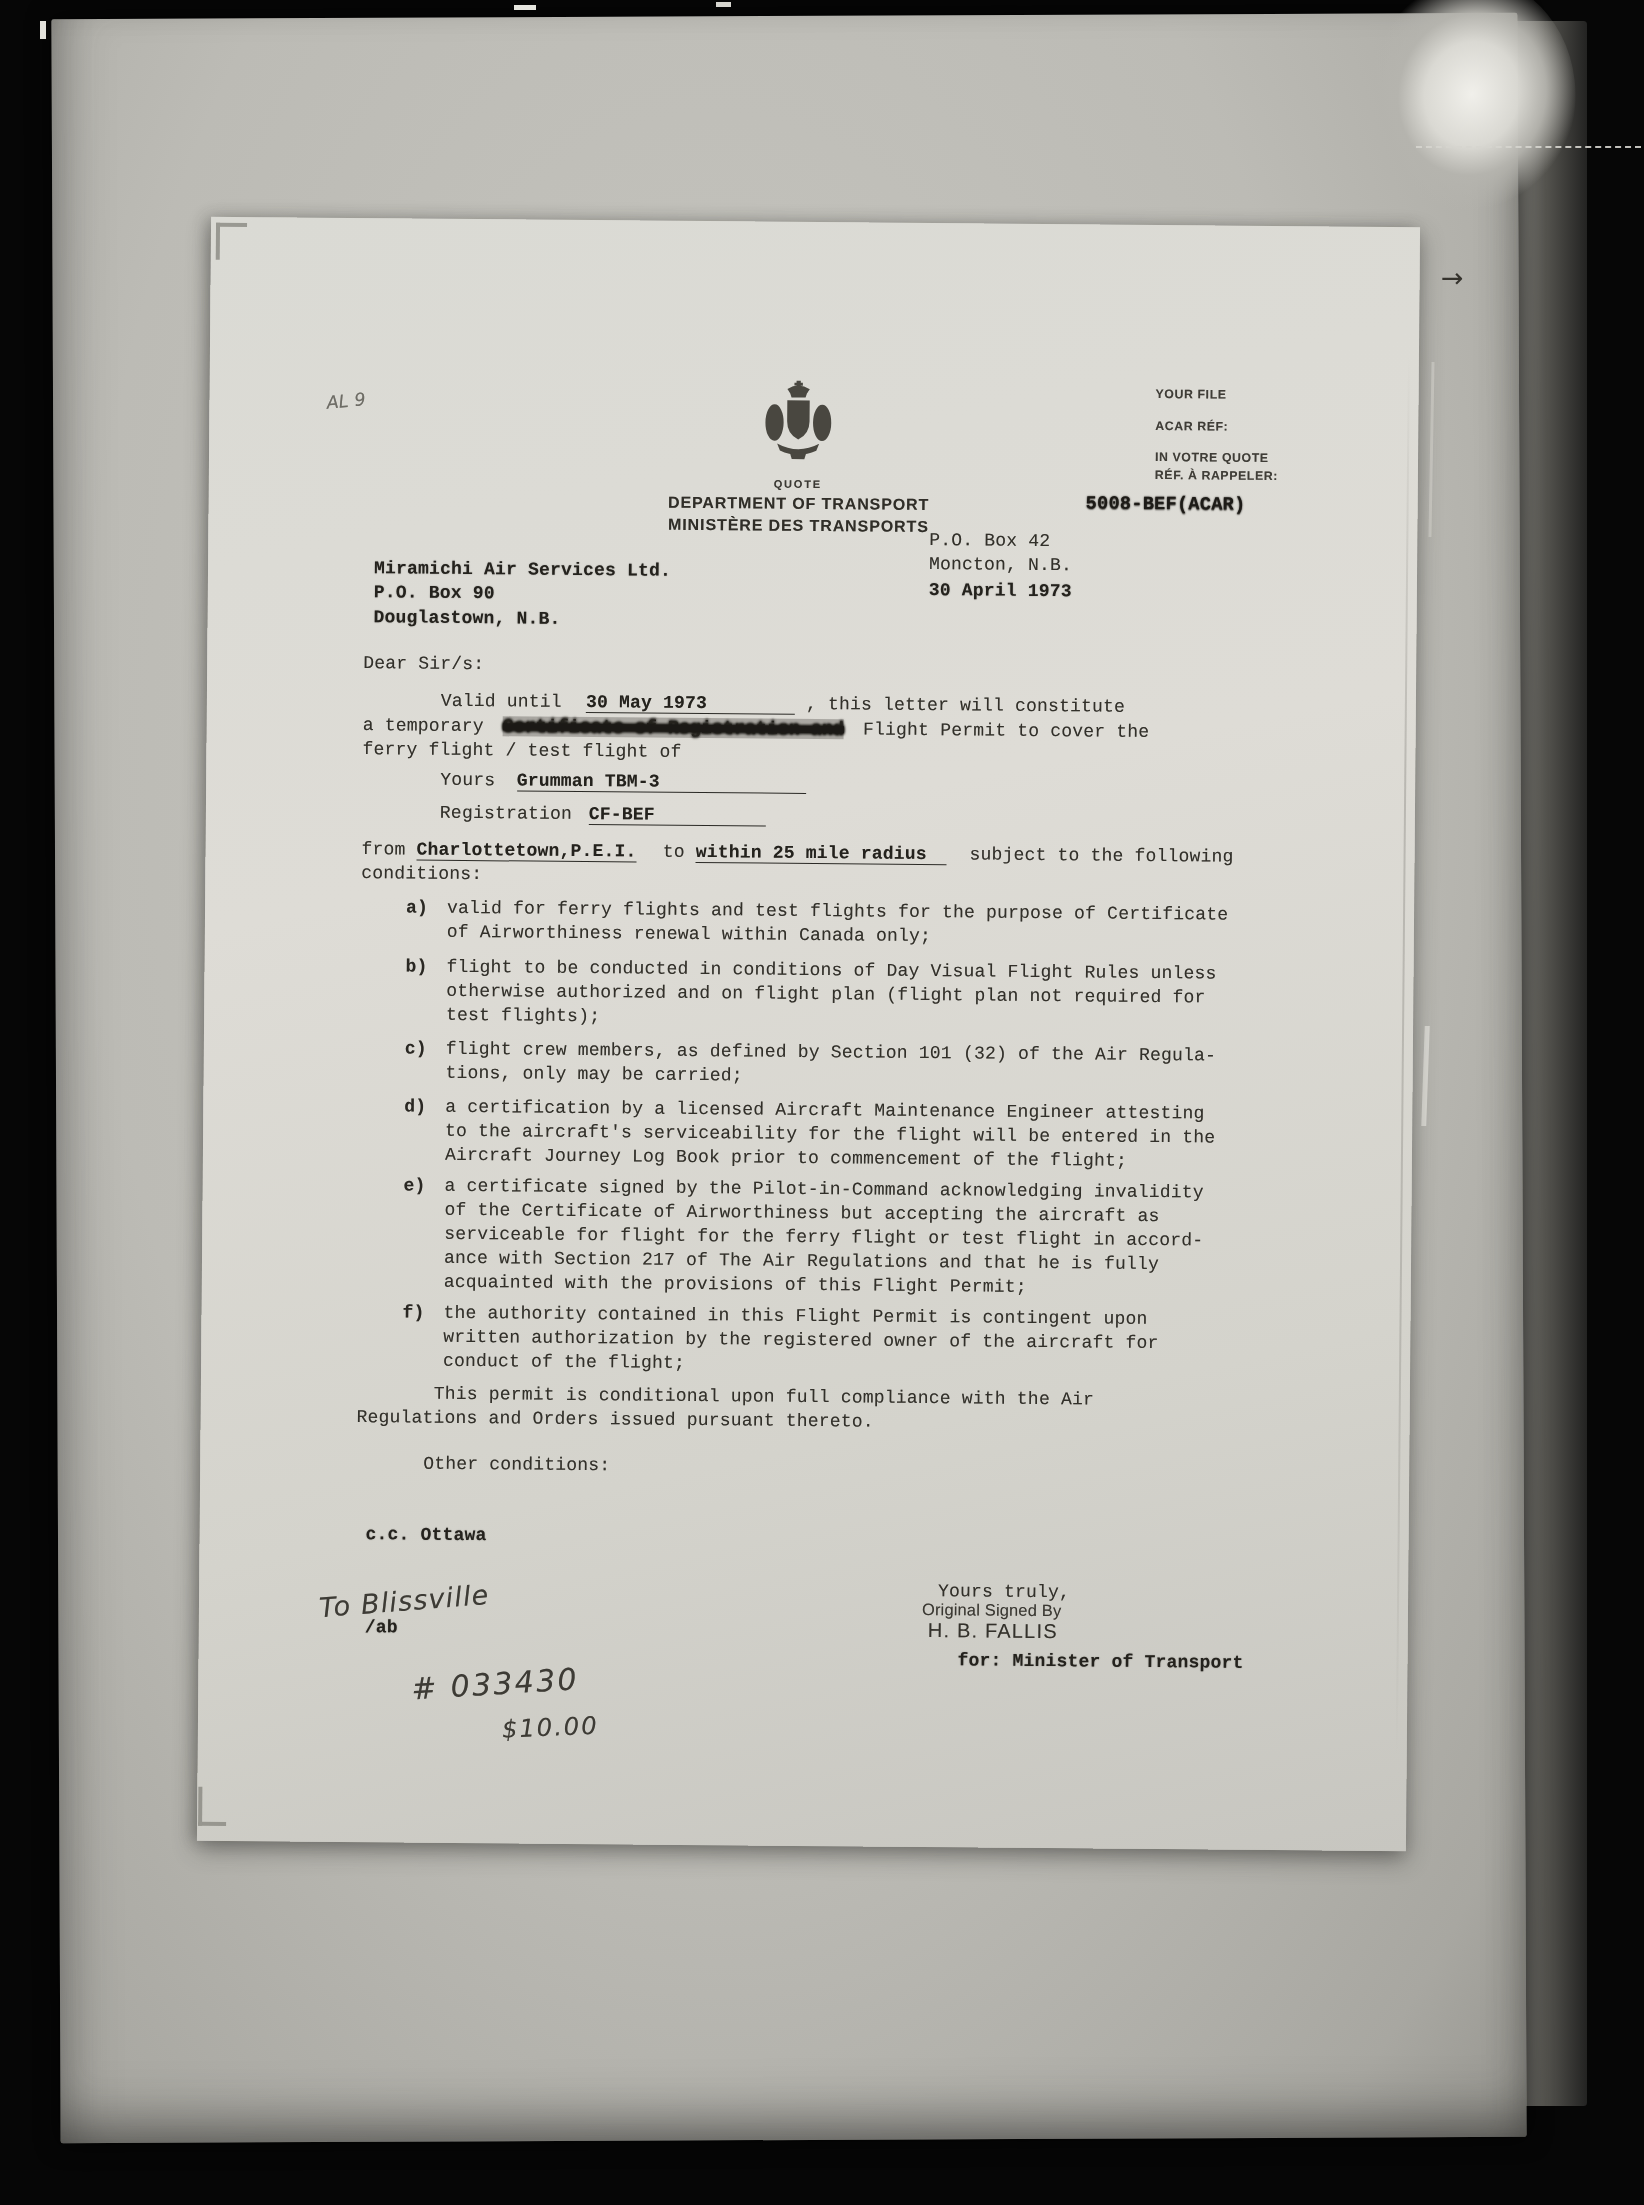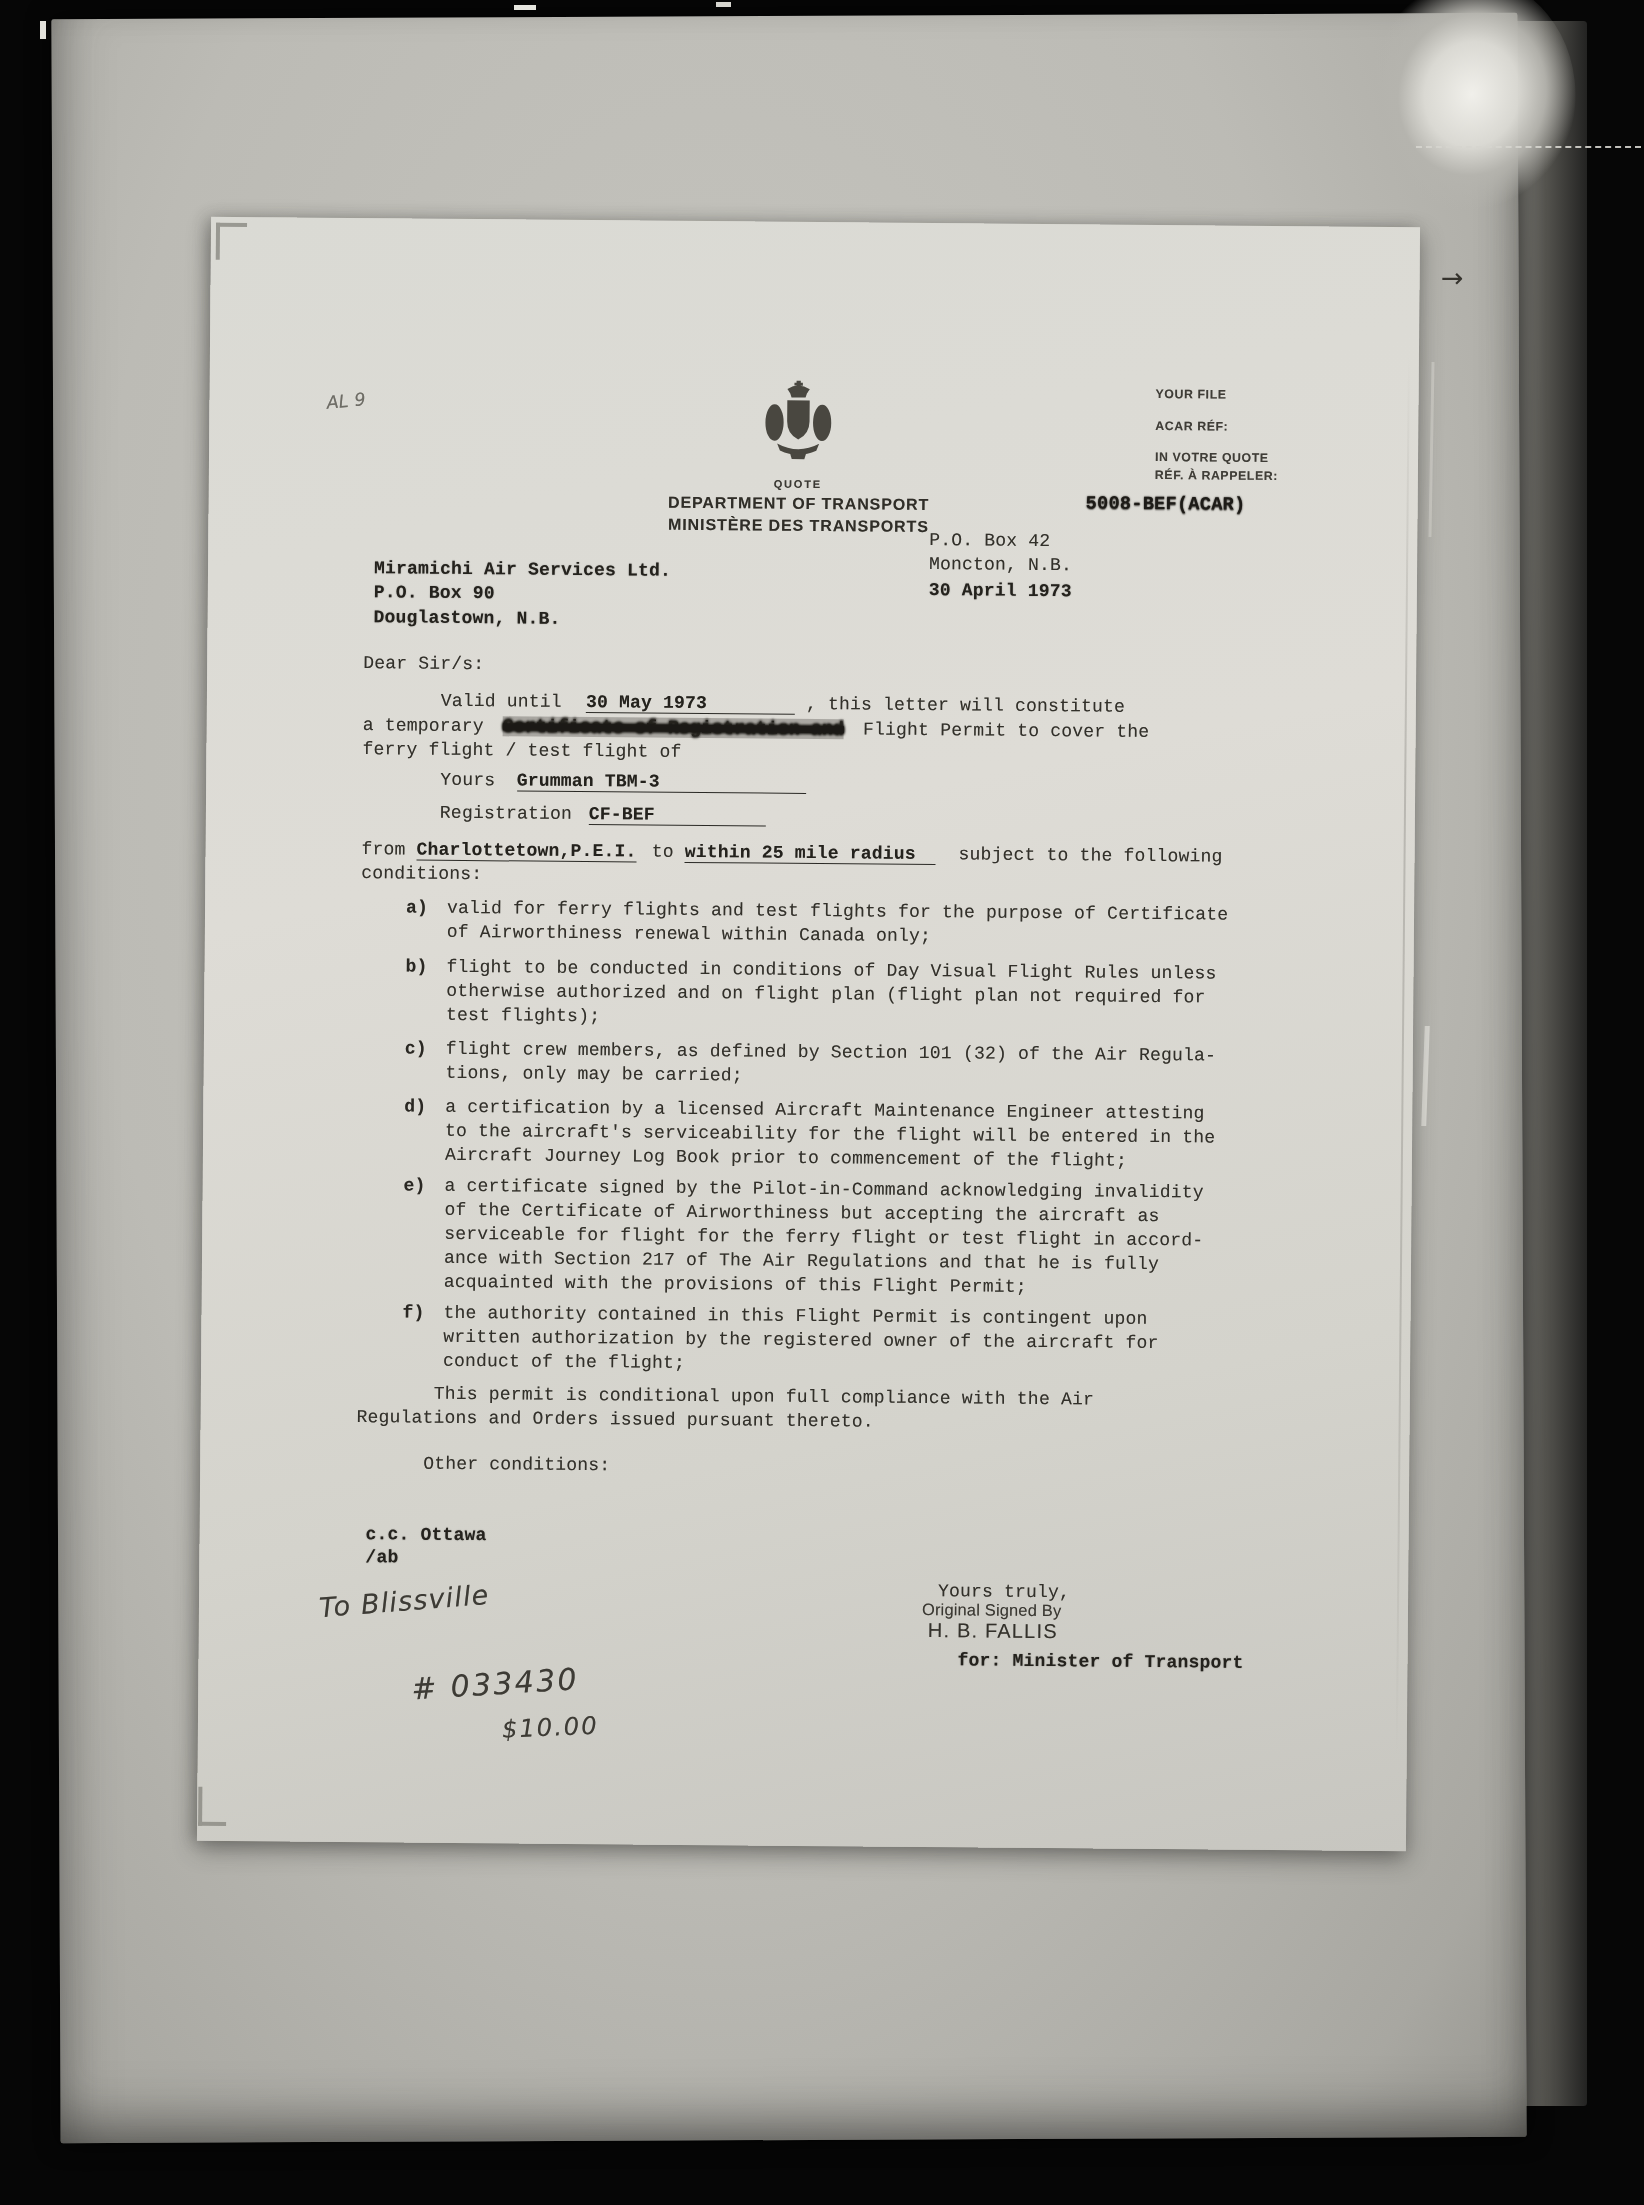--- a/index.html
+++ b/index.html
@@ -169,21 +169,21 @@
     <span class="blank" style="margin-left:10.5px;padding-right:146px;">Grumman TBM-3</span>
   </div>
   <div class="abs" style="left:234px;top:582px;">
     <span>Registration</span>
     <span class="blank" style="margin-left:5.8px;padding-right:111px;">CF-BEF</span>
   </div>
 
   <div class="abs" style="left:156px;top:619px;">
     <span>from</span>
     <span class="blank">Charlottetown,P.E.I.</span>
-    <span style="margin-left:4px;">to</span>
+    <span style="margin-left:15px;">to</span>
     <span class="blank" style="padding-right:20px;">within 25 mile radius</span>
     <span style="margin-left:11.7px;">subject to the following</span>
   </div>
   <div class="abs" style="left:156px;top:643px;">conditions:</div>
 
   <div class="cond" style="top:677px;">
     <span class="cond-label">a)</span>
     <span class="cond-text">valid for ferry flights and test flights for the purpose of Certificate
 of Airworthiness renewal within Canada only;</span>
   </div>
@@ -218,21 +218,21 @@
 written authorization by the registered owner of the aircraft for
 conduct of the flight;</span>
   </div>
 
   <div class="abs pre" style="left:156px;top:1163px;width:876px;text-indent:77px;">This permit is conditional upon full compliance with the Air
 Regulations and Orders issued pursuant thereto.</div>
 
   <div class="abs" style="left:223px;top:1233px;">Other conditions:</div>
 
   <div class="abs bold" style="left:166px;top:1304px;">c.c. Ottawa</div>
-  <div class="abs bold" style="left:166px;top:1327px;">/ab</div>
+  <div class="abs bold" style="left:166px;top:1397px;">/ab</div>
 
   <div class="abs hand" style="left:120px;top:1371px;font-size:27px;transform:rotate(-5deg);letter-spacing:1.2px;">To Blissville</div>
 
   <div class="abs" style="left:739px;top:1356px;">Yours truly,</div>
   <div class="abs sans" style="left:723px;top:1374px;font-size:16.4px;color:#3a3832;">Original Signed By</div>
   <div class="abs sans" style="left:729px;top:1395px;font-size:20px;letter-spacing:1.2px;color:#33312b;">H. B. FALLIS</div>
   <div class="abs bold" style="left:759px;top:1425px;">for: Minister of Transport</div>
 
   <div class="abs hand" style="left:213px;top:1453px;font-size:30px;transform:rotate(-4deg);letter-spacing:2.3px;"># 033430</div>
   <div class="abs hand" style="left:304px;top:1496px;font-size:24.5px;transform:rotate(-3deg);letter-spacing:1.8px;">$10.00</div>

